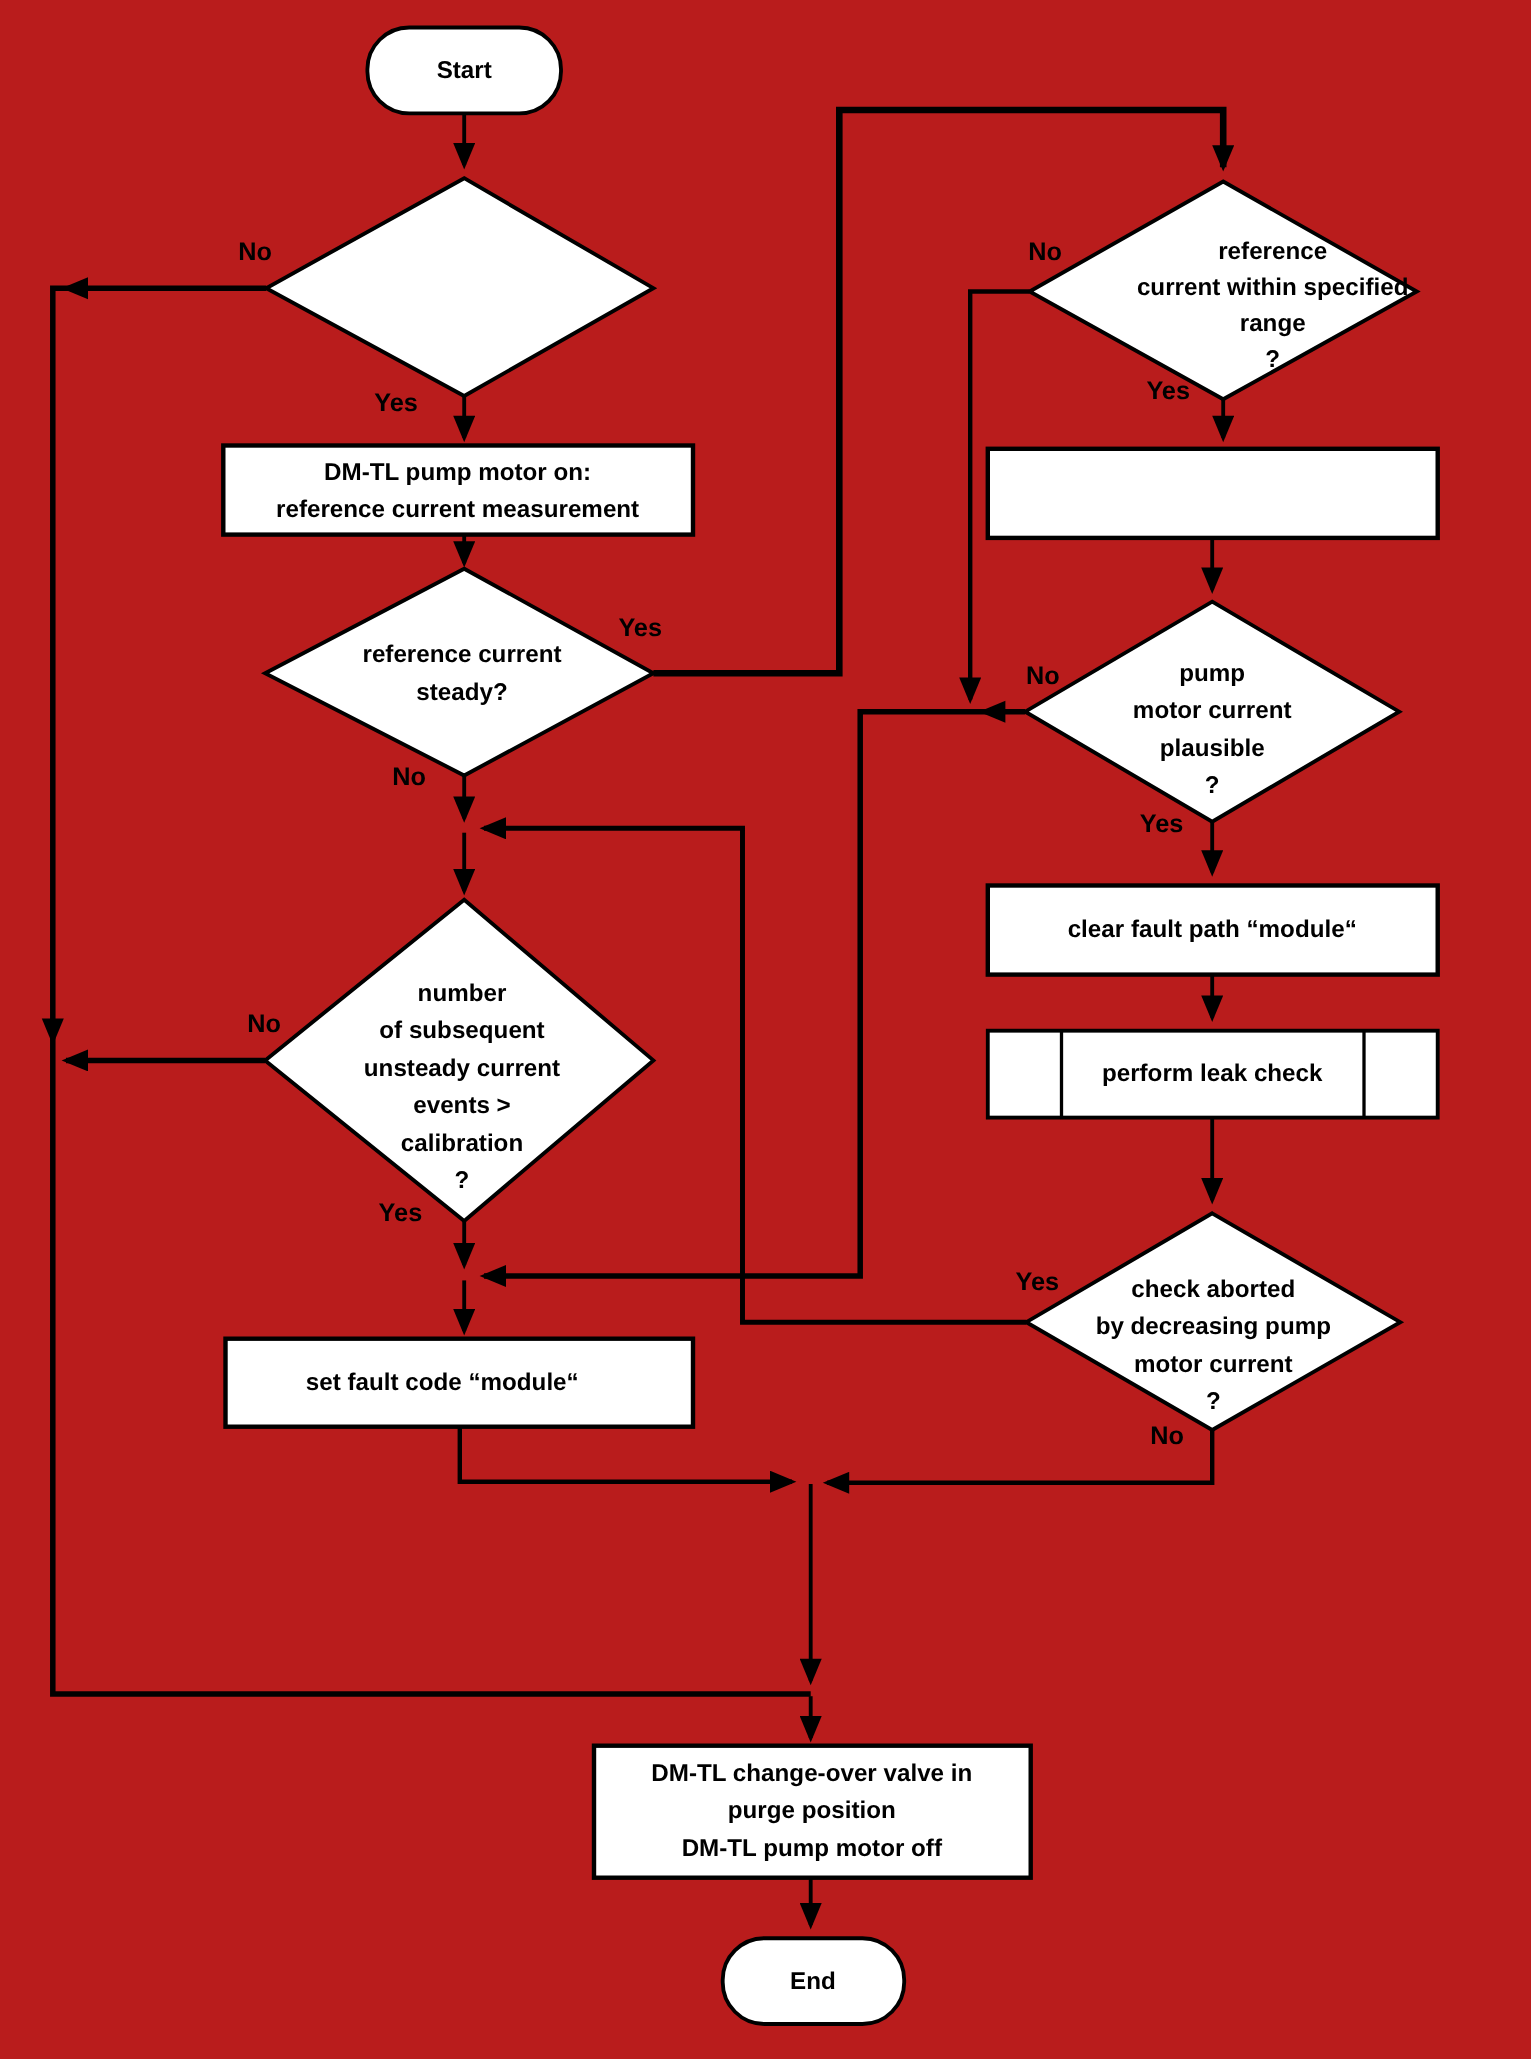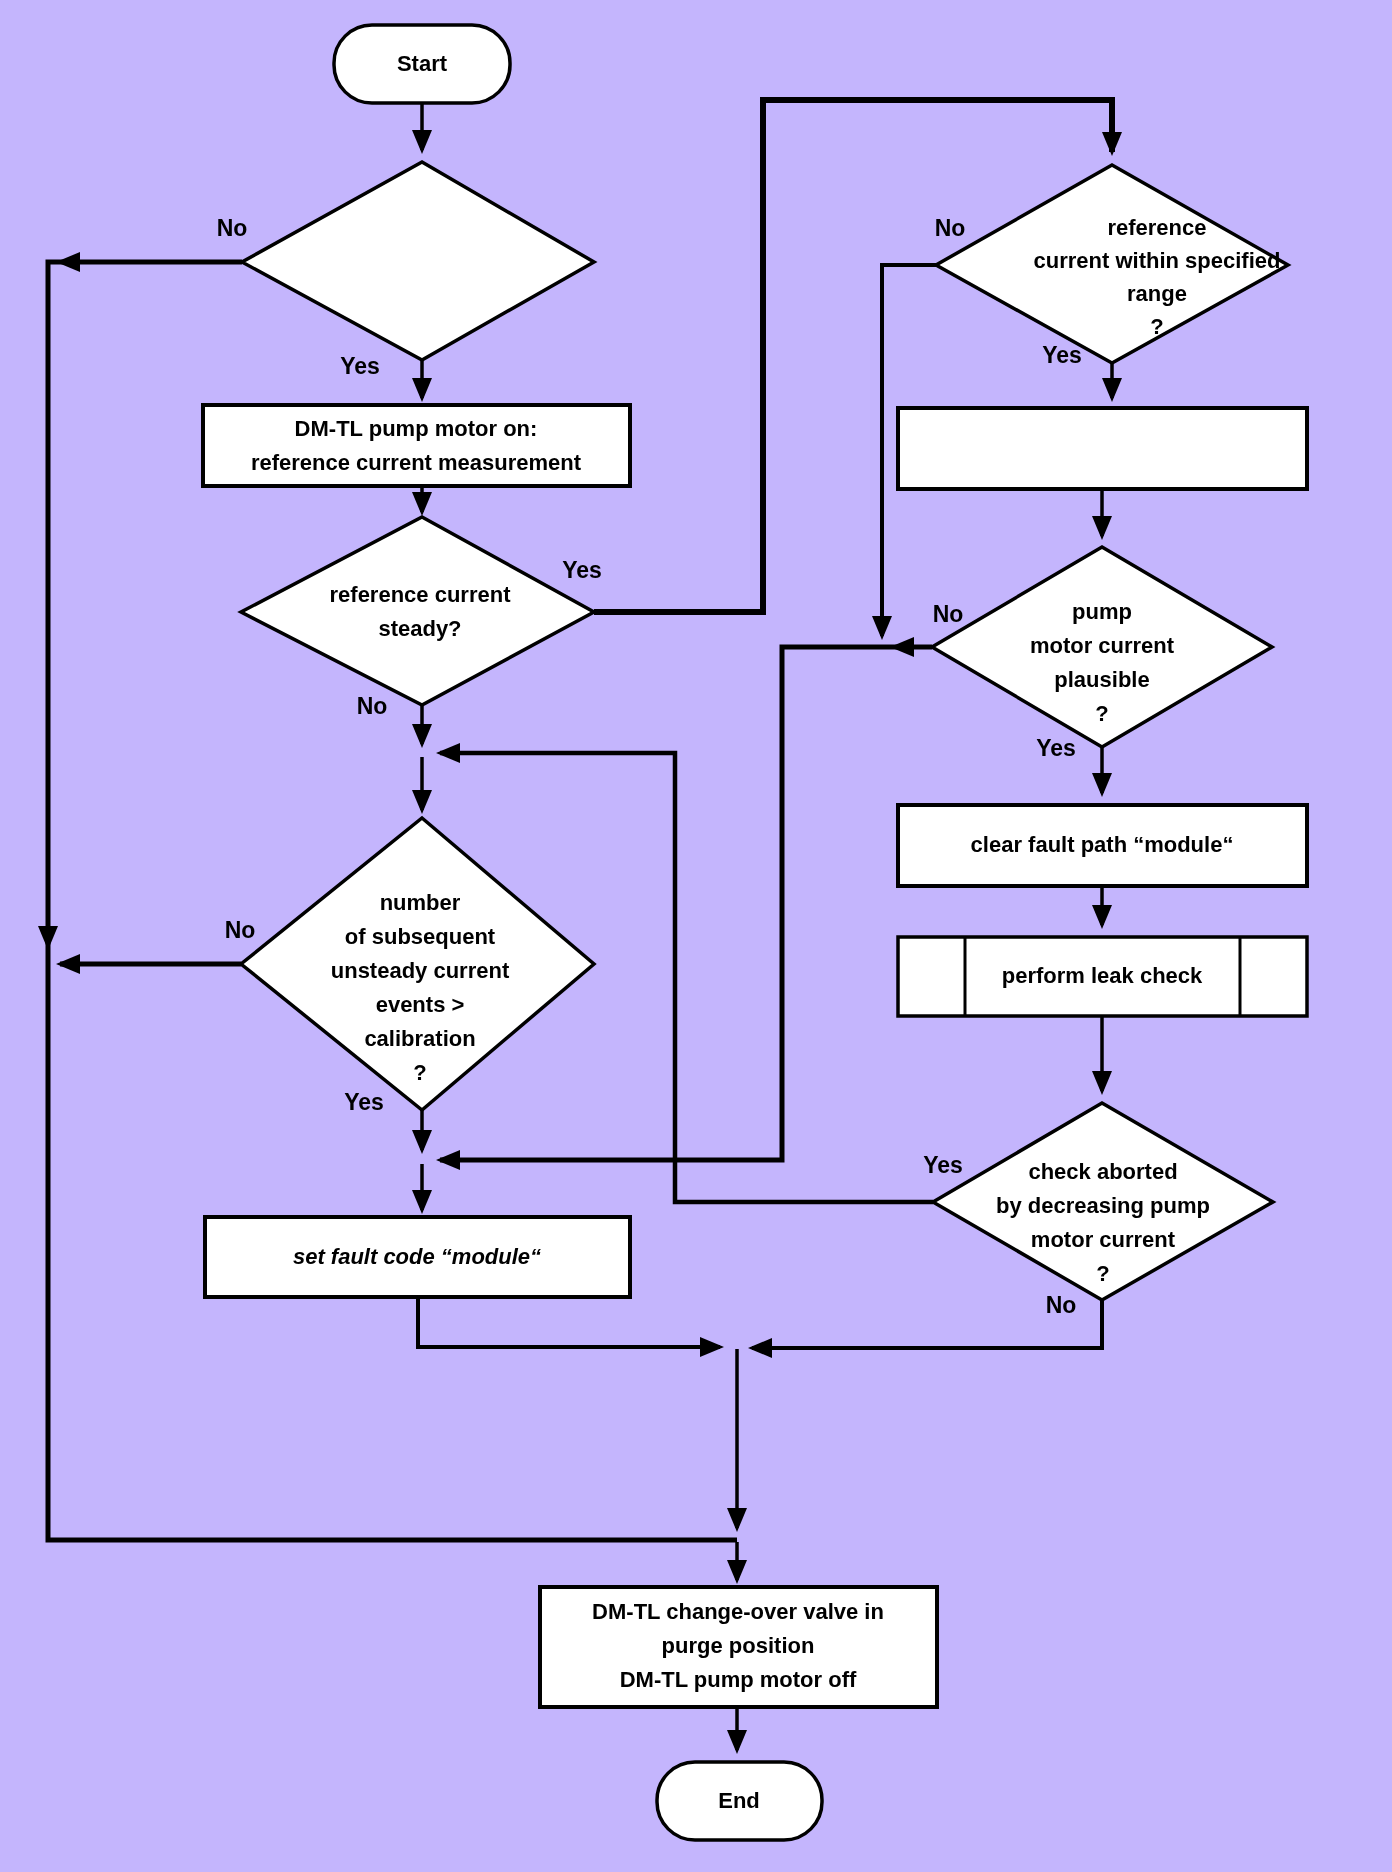--- a/index.html
+++ b/index.html
@@ -1,16 +1,16 @@
 <!DOCTYPE html>
 <html><head>
 <meta charset="utf-8">
 <style>
   html,body{margin:0;padding:0;background:#ffffff;}
-  #canvas{position:relative;width:1392px;height:1872px;background:#c4b5fd;overflow:hidden;
+  #canvas{position:relative;width:1392px;height:1872px;background:#b91c1c;overflow:hidden;
           font-family:"Liberation Sans",sans-serif;}
   #flow-svg{position:absolute;left:0;top:0;}
   .lbl{position:absolute;transform:translate(-50%,-50%);font:bold 22px "Liberation Sans",sans-serif;
        color:#000;text-align:center;white-space:pre-line;line-height:34px;width:max-content;}
   .elabel{font-size:23px;line-height:24px;}
 </style>
 </head>
 <body>
 
 <div id="canvas">
@@ -79,21 +79,21 @@
   <div class="lbl" style="left:420px;top:612px;">reference current
 steady?</div>
   <div class="lbl" style="left:416px;top:446px;">DM-TL pump motor on:
 reference current measurement</div>
   <div class="lbl" style="left:420px;top:988px;">number
 of subsequent
 unsteady current
 events &gt;
 calibration
 ?</div>
-  <div class="lbl" style="left:417px;top:1257px;font-style:italic;">set fault code “module“</div>
+  <div class="lbl" style="left:402px;top:1257px;">set fault code “module“</div>
   <div class="lbl" style="left:1112px;top:277px;line-height:33px;margin-left:45px;">reference
 current within specified
 range
 ?</div>
   <div class="lbl" style="left:1102px;top:663px;">pump
 motor current
 plausible
 ?</div>
   <div class="lbl" style="left:1102px;top:845px;">clear fault path “module“</div>
   <div class="lbl" style="left:1102px;top:976px;">perform leak check</div>

